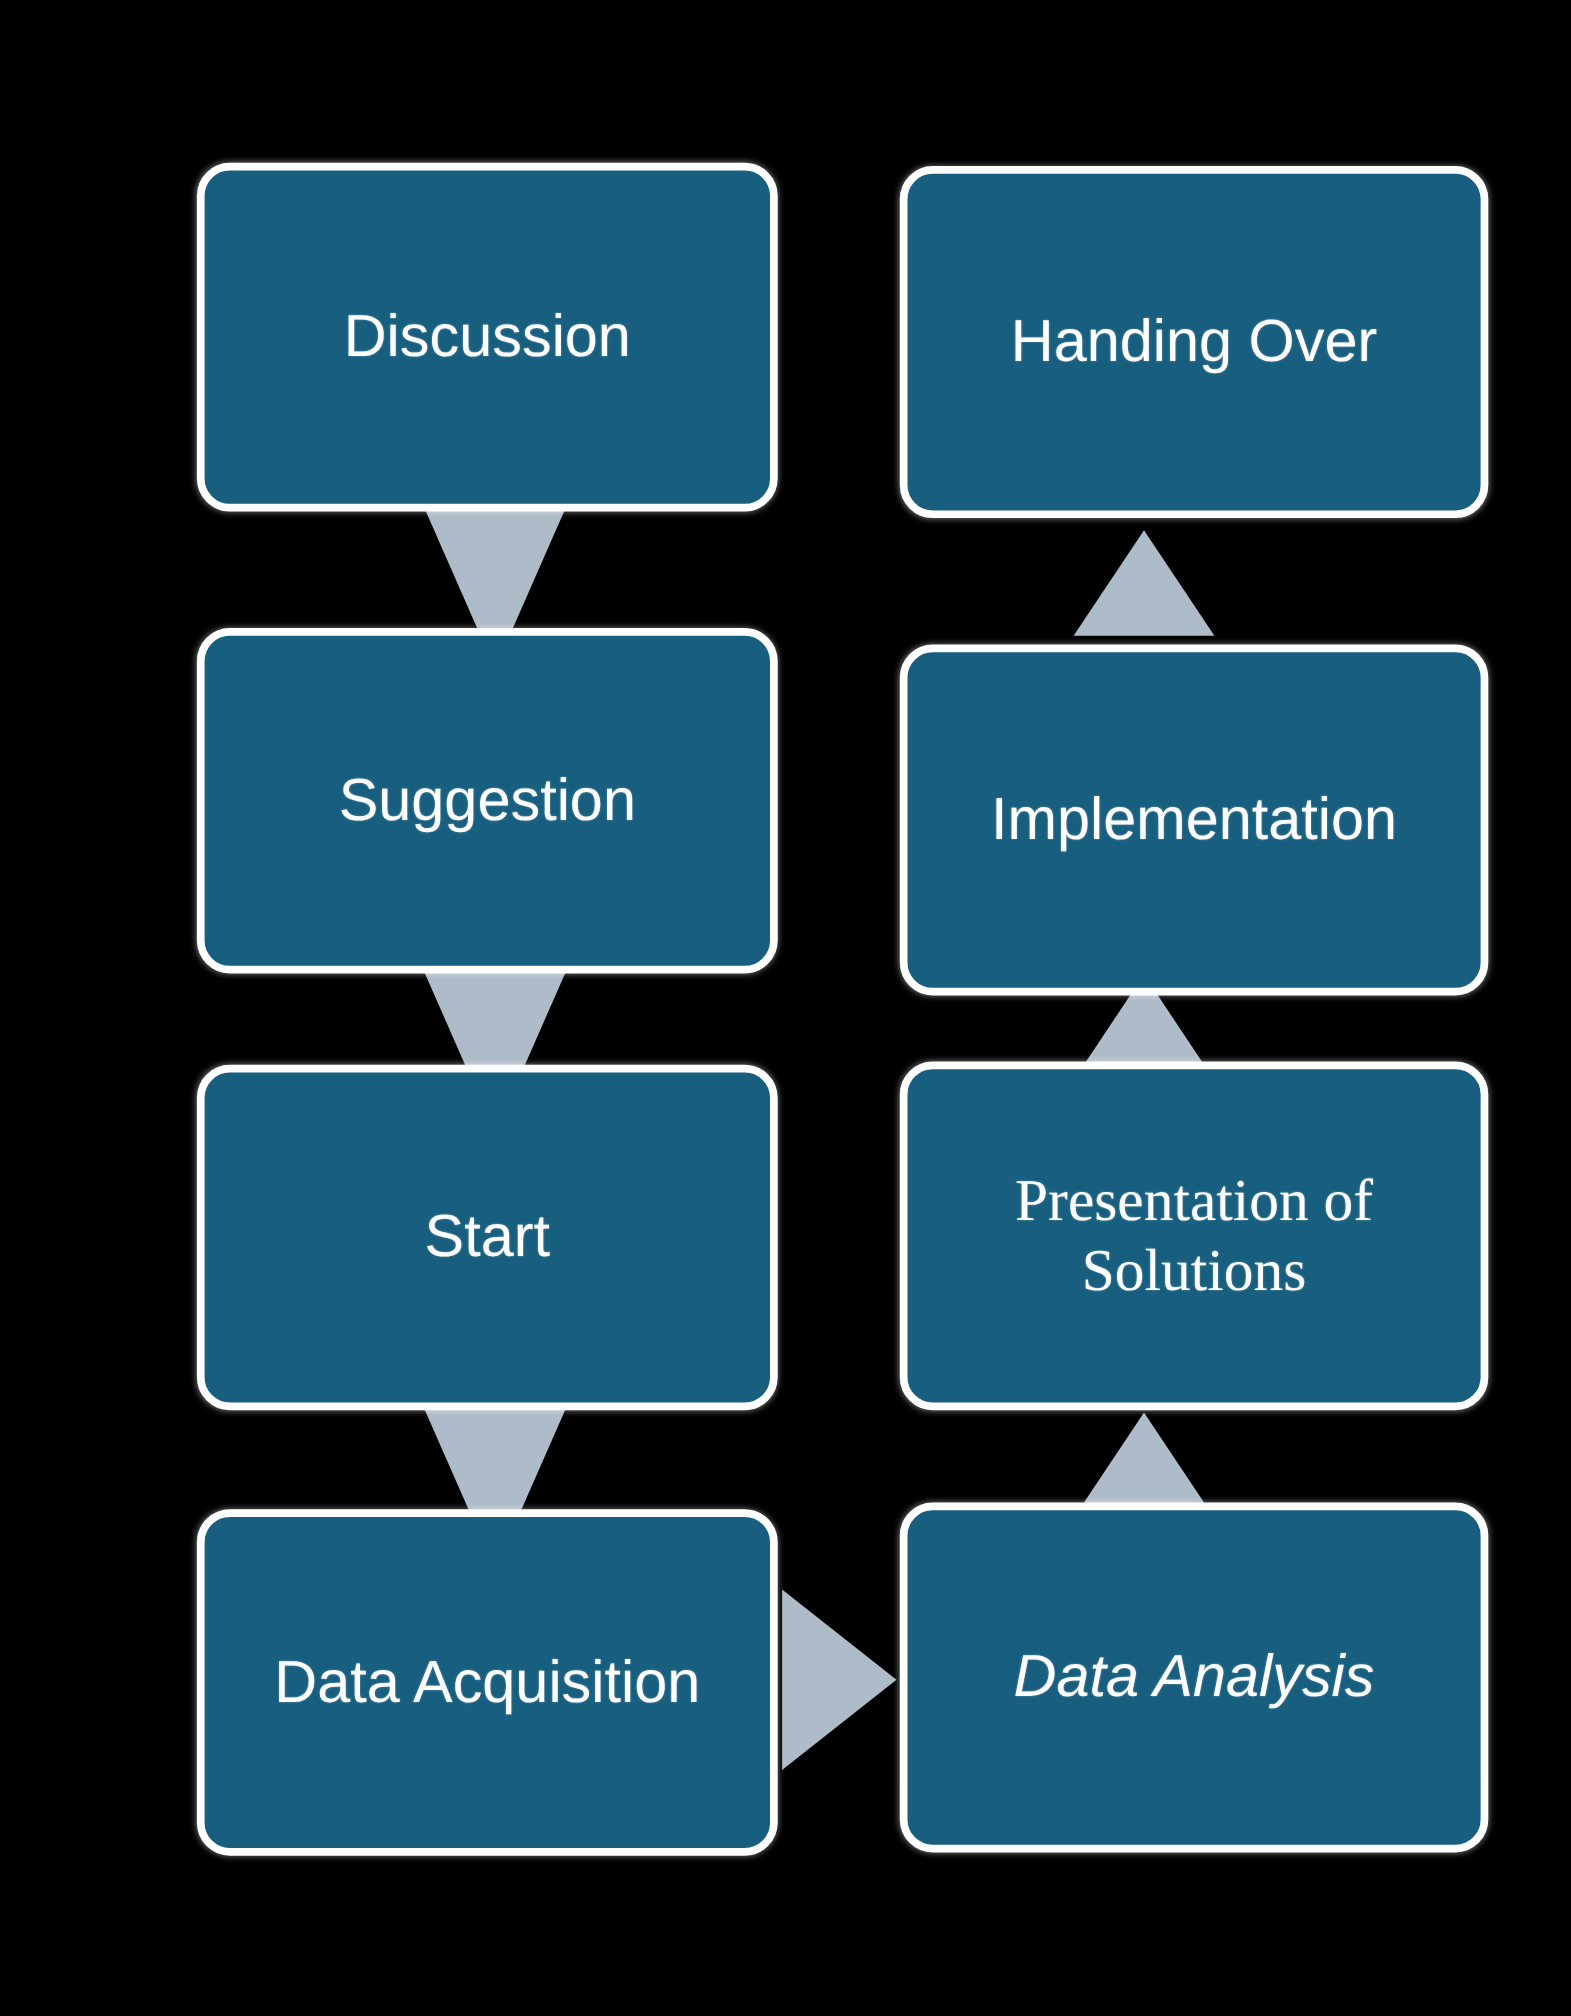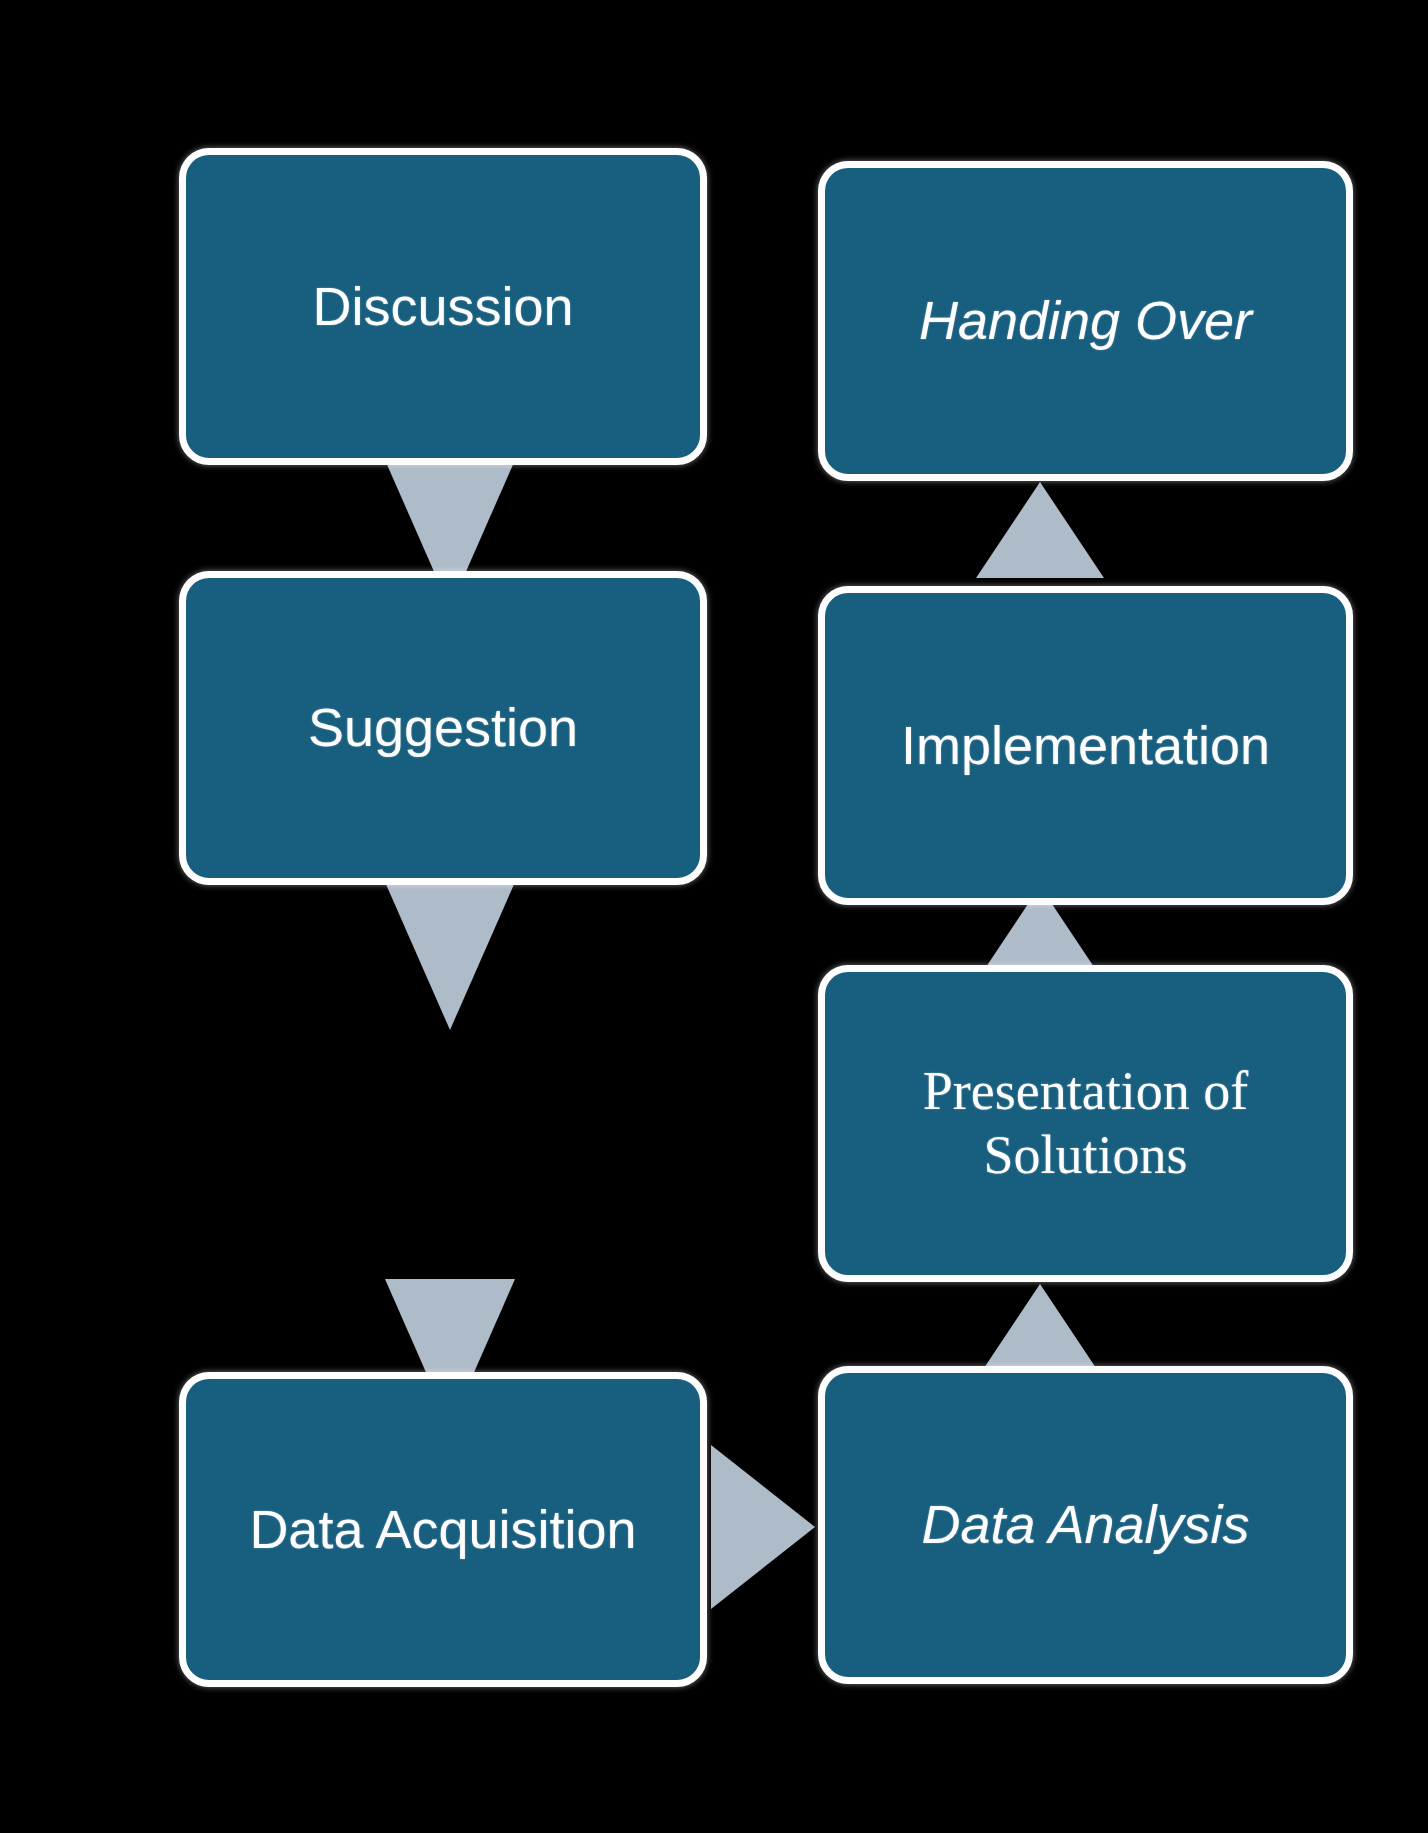--- a/index.html
+++ b/index.html
@@ -42,21 +42,21 @@
     text-shadow: 0 0 2px rgba(253,253,253,0.4);
   }
   
   .col-l { left: 179px; width: 528px; }
   .l1 { top: 148px;  height: 317px; }
   .l2 { top: 571px;  height: 314px; justify-content: center; }
   .l3 { top: 968px;  height: 314px; }
   .l4 { top: 1372px; height: 315px; }
   
   .col-r { left: 818px; width: 535px; }
-  .r1 { top: 161px;  height: 320px; font-style: italic; }
+  .r1 { top: 151px;  height: 320px; }
   .r2 { top: 586px;  height: 319px; }
   .r3 { top: 965px;  height: 317px; font-family: Liberation Serif, serif; }
   .r4 { top: 1366px; height: 318px; font-style: italic; }
   
   .arrow { position: absolute; width: 0; height: 0; z-index: 1; }
   .arrow-down {
     left: 385px;
     border-left: 65px solid transparent;
     border-right: 65px solid transparent;
     border-top: 148px solid var(--arrow);
@@ -88,20 +88,23 @@
   <div class="box col-l l1">
     <span class="box-label">Discussion</span>
   </div>
   <div class="arrow arrow-down d1"></div>
 
   <div class="box col-l l2">
     <span class="box-label">Suggestion</span>
   </div>
   <div class="arrow arrow-down d2"></div>
 
+  <div class="box col-l l3">
+    <span class="box-label">Start</span>
+  </div>
   <div class="arrow arrow-down d3"></div>
 
   <div class="box col-l l4">
     <span class="box-label">Data Acquisition</span>
   </div>
 
   <div class="arrow arrow-right"></div>
 
   <div class="box col-r r4">
     <span class="box-label">Data Analysis</span>

